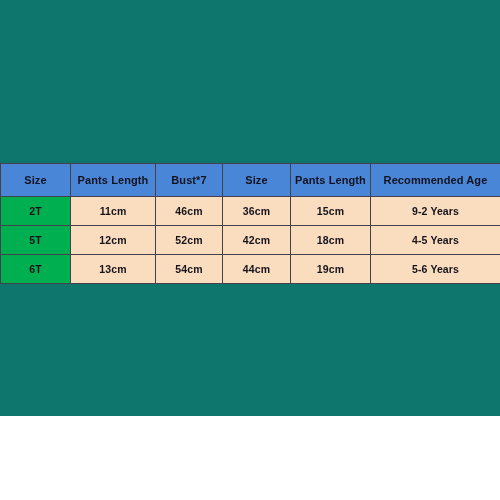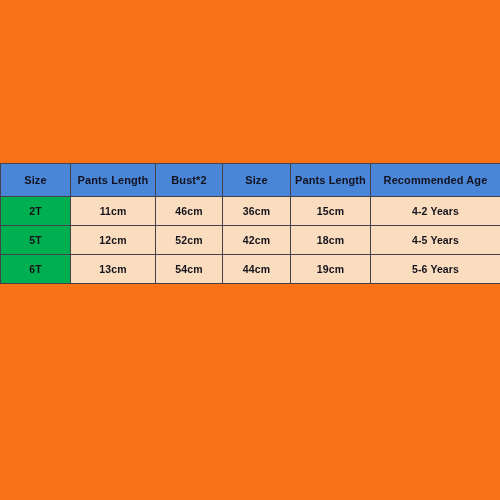--- a/index.html
+++ b/index.html
@@ -8,23 +8,23 @@
   }
   body {
     width: 500px;
     height: 500px;
     background: #ffffff;
     font-family: "Liberation Sans", sans-serif;
     overflow: hidden;
   }
   #page {
     width: 500px;
-    height: 500px;
+    height: 416px;
     position: relative;
-    background: #f97316;
+    background: #0f766e;
   }
   #size-chart-table {
     position: absolute;
     left: 0;
     top: 163px;
     width: 500px;
     border-collapse: collapse;
     table-layout: fixed;
   }
   #size-chart-table th,
@@ -77,34 +77,34 @@
       <col class="col-tops">
       <col class="col-bust">
       <col class="col-waist">
       <col class="col-pants">
       <col class="col-age">
     </colgroup>
     <thead>
       <tr>
         <th>Size</th>
         <th>Pants Length</th>
-        <th>Bust*2</th>
+        <th>Bust*7</th>
         <th>Size</th>
         <th>Pants Length</th>
         <th>Recommended Age</th>
       </tr>
     </thead>
     <tbody>
       <tr>
         <td class="size-cell">2T</td>
         <td class="measure-cell">11cm</td>
         <td class="measure-cell">46cm</td>
         <td class="measure-cell">36cm</td>
         <td class="measure-cell">15cm</td>
-        <td class="measure-cell">4-2 Years</td>
+        <td class="measure-cell">9-2 Years</td>
       </tr>
       <tr>
         <td class="size-cell">5T</td>
         <td class="measure-cell">12cm</td>
         <td class="measure-cell">52cm</td>
         <td class="measure-cell">42cm</td>
         <td class="measure-cell">18cm</td>
         <td class="measure-cell">4-5 Years</td>
       </tr>
       <tr>

